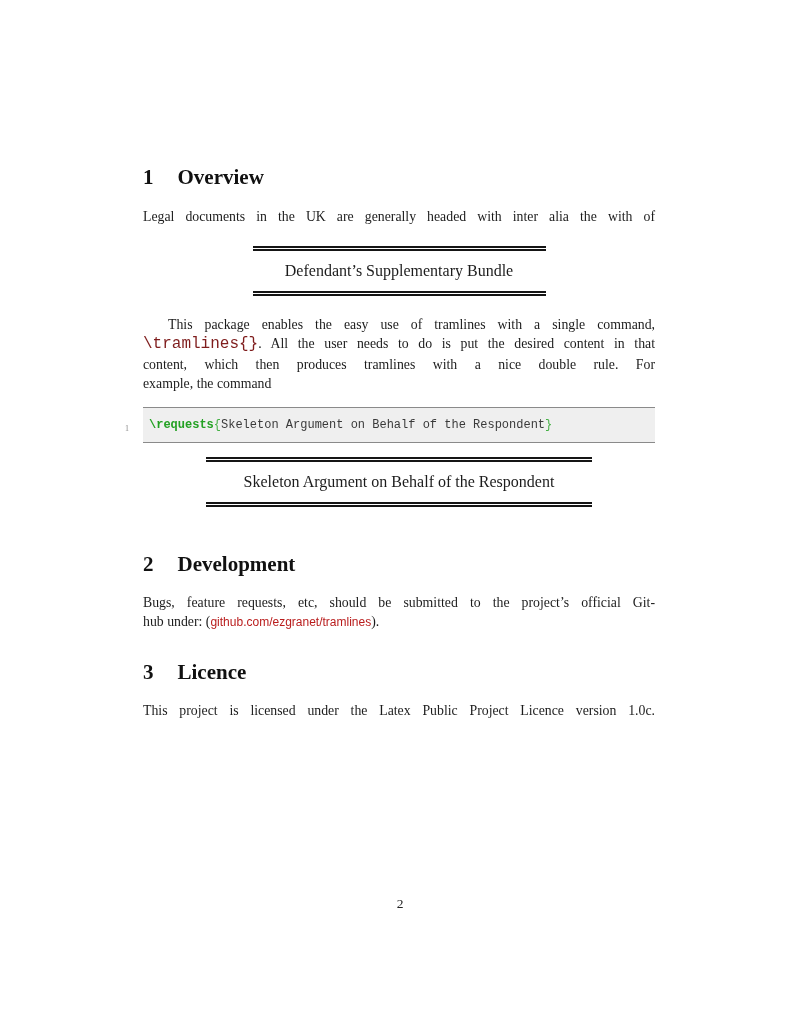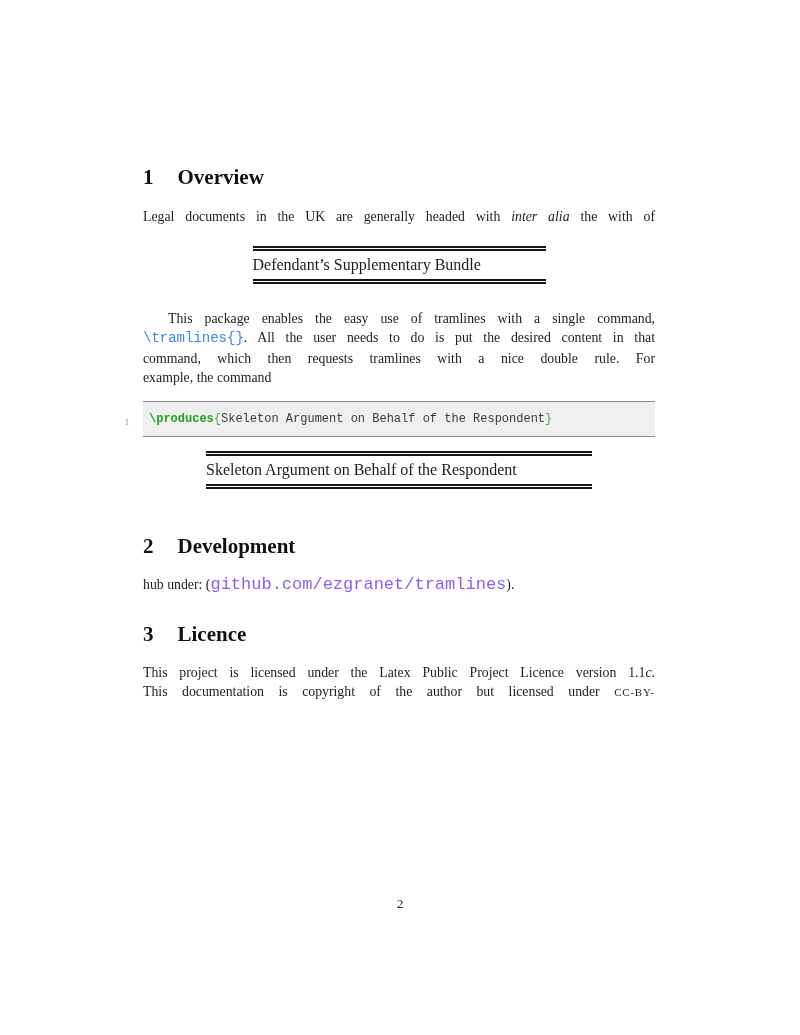--- a/index.html
+++ b/index.html
@@ -31,42 +31,43 @@
   .line{
     text-align:justify;
     text-align-last:justify;
   }
   .line.last{
     text-align-last:left;
   }
   .line.indent{
     text-indent:25px;
   }
-  .seg-i{font-style:italic;}
+  .seg-i{}
   .seg-m{
-    font-family:Liberation Mono, monospace;
-    font-size:17px;
-    color:#8b5cf6;
+    font-family:Liberation Sans, sans-serif;
+    font-size:12px;
+    color:#b91c1c;
   }
   .seg-mt{
     font-family:"Liberation Mono", monospace;
-    font-size:14px;
-    color:#3b82f6;
+    font-size:16px;
+    color:#7f1d1d;
   }
   .seg-sc{
     font-size:11px;
     letter-spacing:0.8px;
   }
   .tramlines-box{
     border-top:5px double #151515;
     border-bottom:5px double #151515;
     margin-left:auto;margin-right:auto;
+    text-align:center;
     font-size:16px;
     line-height:20px;
-    padding:4px 0;
+    padding:10px 0;
   }
   .tramlines-box.first{width:293px;margin-top:20px;}
   .tramlines-box.second{width:386px;margin-top:14px;}
   .code-listing{
     position:relative;
     margin-top:14px;
     background:#efefef;
     border-top:1.5px solid #8a8a8a;
     border-bottom:1.5px solid #8a8a8a;
     padding:9px 6px;
@@ -88,21 +89,21 @@
   .page-footer{
     position:absolute;
     top:896px;left:0;
     width:100%;
     text-align:center;
     font-size:13.5px;
     color:#222222;
   }
   #h-overview{margin-top:164px;}
   #para-1{margin-top:17px;}
-  #para-2{margin-top:25px;}
+  #para-2{margin-top:19px;}
   #para-produces{margin-top:15px;}
   #h-development{margin-top:44px;}
   #para-dev{margin-top:16px;}
   #h-licence{margin-top:27px;}
   #para-licence{margin-top:16px;}
 </style>
 </head>
 <body>
 
 <div class="page">
@@ -117,49 +118,49 @@
         <div class="line"><span>Legal documents in the UK are generally headed with </span><span class="seg-i">inter alia</span><span> the with of</span></div>
       </div>
 
     <div class="tramlines-box first">
       <span>Defendant’s Supplementary Bundle</span>
     </div>
 
     <div class="para" id="para-2">
         <div class="line indent"><span>This package enables the easy use of tramlines with a single command,</span></div>
         <div class="line"><span class="seg-mt">\tramlines{}</span><span>. All the user needs to do is put the desired content in that</span></div>
-        <div class="line"><span>command, which then requests tramlines with a nice double rule. For</span></div>
+        <div class="line"><span>content, which then produces tramlines with a nice double rule. For</span></div>
         <div class="line last"><span>example, the command</span></div>
       </div>
 
     <div class="code-listing">
       <span class="listing-line-number">1</span>
-      <span class="tok-cmd">\produces</span><span class="tok-brace">{</span><span class="tok-arg">Skeleton Argument on Behalf of the Respondent</span><span class="tok-brace">}</span>
+      <span class="tok-cmd">\requests</span><span class="tok-brace">{</span><span class="tok-arg">Skeleton Argument on Behalf of the Respondent</span><span class="tok-brace">}</span>
     </div>
 
 
     <div class="tramlines-box second">
       <span>Skeleton Argument on Behalf of the Respondent</span>
     </div>
 
     <div class="section-heading" id="h-development">
       <span class="sec-num">2</span>
       <span class="sec-title">Development</span>
     </div>
 
     <div class="para" id="para-dev">
+        <div class="line"><span>Bugs, feature requests, </span><span class="seg-i">etc</span><span>, should be submitted to the project’s official Git-</span></div>
         <div class="line last"><span>hub under: (</span><span class="seg-m">github.com/ezgranet/tramlines</span><span>).</span></div>
       </div>
 
     <div class="section-heading" id="h-licence">
       <span class="sec-num">3</span>
       <span class="sec-title">Licence</span>
     </div>
 
     <div class="para" id="para-licence">
-        <div class="line"><span>This project is licensed under the Latex Public Project Licence version 1.1</span><span class="seg-i">c</span><span>.</span></div>
-        <div class="line"><span>This documentation is copyright of the author but licensed under </span><span class="seg-sc">CC-BY-</span></div>
+        <div class="line"><span>This project is licensed under the Latex Public Project Licence version 1.0</span><span class="seg-i">c</span><span>.</span></div>
       </div>
 
   </div>
 
   <div class="page-footer">2</div>
 </div>
 
 </body></html>

